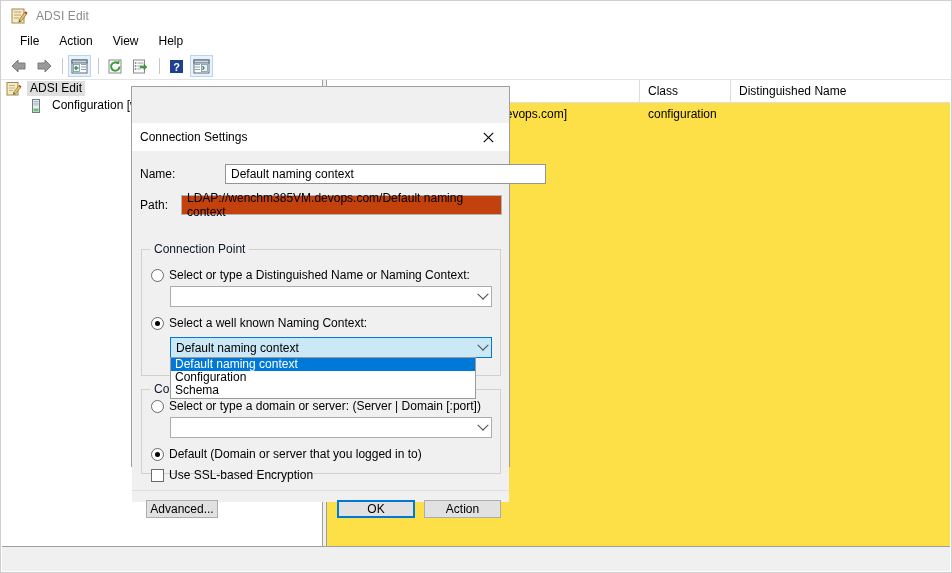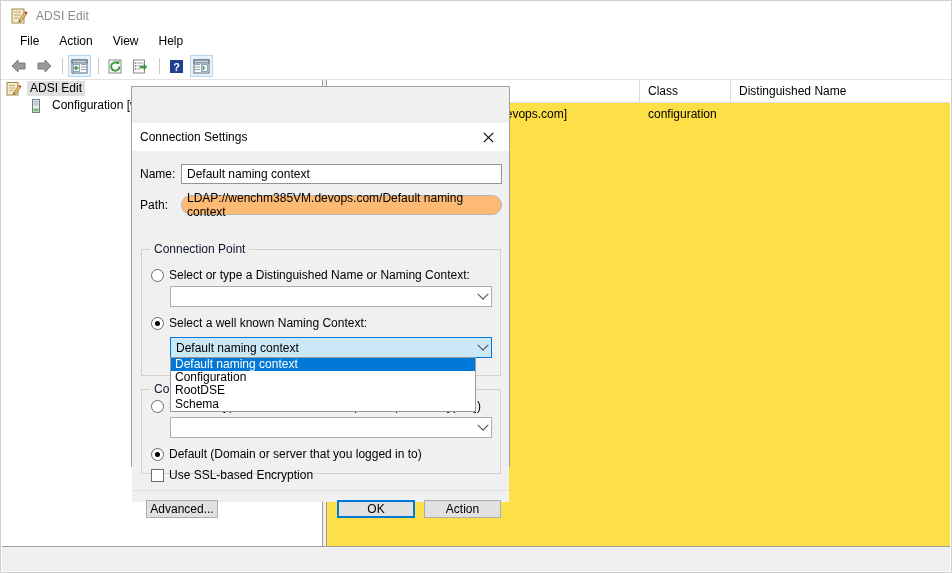--- a/index.html
+++ b/index.html
@@ -168,21 +168,21 @@
 
   .fld-row { position: absolute; display: flex; align-items: center; }
   .fld-label { font-size: 12px; color: #000; }
   .txtbox {
     border: 1px solid #949494; background: #ffffff;
     height: 20px; box-sizing: border-box;
     font-size: 12px; color: #000;
     display: flex; align-items: center;
     padding-left: 5px;
   }
-  .txtbox.readonly { background: #fdba74; border-color: #b4b4b4; border-radius: 10px; }
+  .txtbox.readonly { background: #c2410c; border-color: #b4b4b4; }
 
   .groupbox {
     position: absolute;
     border: 1px solid #d4d0c8;
     box-sizing: border-box;
   }
   .gb-title {
     position: absolute; top: -8px; left: 8px;
     background: #f0f0f0; padding: 0 4px;
     font-size: 12px; color: #0f172a;
@@ -388,21 +388,21 @@
       <span class="dlg-title-text">Connection Settings</span>
       <span class="dlg-close">
         <svg width="11" height="11" viewBox="0 0 11 11">
           <path d="M.8.8 L10.2 10.2 M10.2 .8 L.8 10.2" stroke="#000" stroke-width="1.1"></path>
         </svg>
       </span>
     </div>
 
     <div class="dlg-body">
 
-      <div class="fld-row" style="left:8px; top:13px;">
+      <div class="fld-row" style="left:8px; top:13px;gap:44px;">
         <span class="fld-label" style="width:41px;">Name:</span>
         <span class="txtbox" style="width:321px;">Default naming context</span>
       </div>
 
       <div class="fld-row" style="left:8px; top:44px;">
         <span class="fld-label" style="width:41px;">Path:</span>
         <span class="txtbox readonly" style="width:321px;">LDAP://wenchm385VM.devops.com/Default naming context</span>
       </div>
 
       <div class="groupbox" style="left:9px; top:98px; width:360px; height:127px;">
@@ -458,20 +458,19 @@
 
       <div class="dlg-footer-sep" style="top:339px;"></div>
 
       <div class="btn" style="left:14px; top:349px; width:72px;">Advanced...</div>
       <div class="btn default" style="left:205px; top:349px; width:78px;">OK</div>
       <div class="btn" style="left:292px; top:349px; width:77px;">Action</div>
 
       <div class="dropdown" style="left:38px; top:206px; width:306px;">
         <div class="dd-item sel">Default naming context</div>
         <div class="dd-item">Configuration</div>
-        <div class="dd-item">RootDSE</div>
         <div class="dd-item">Schema</div>
       </div>
 
     </div>
   </div>
 
 </div>
 
 </body></html>

